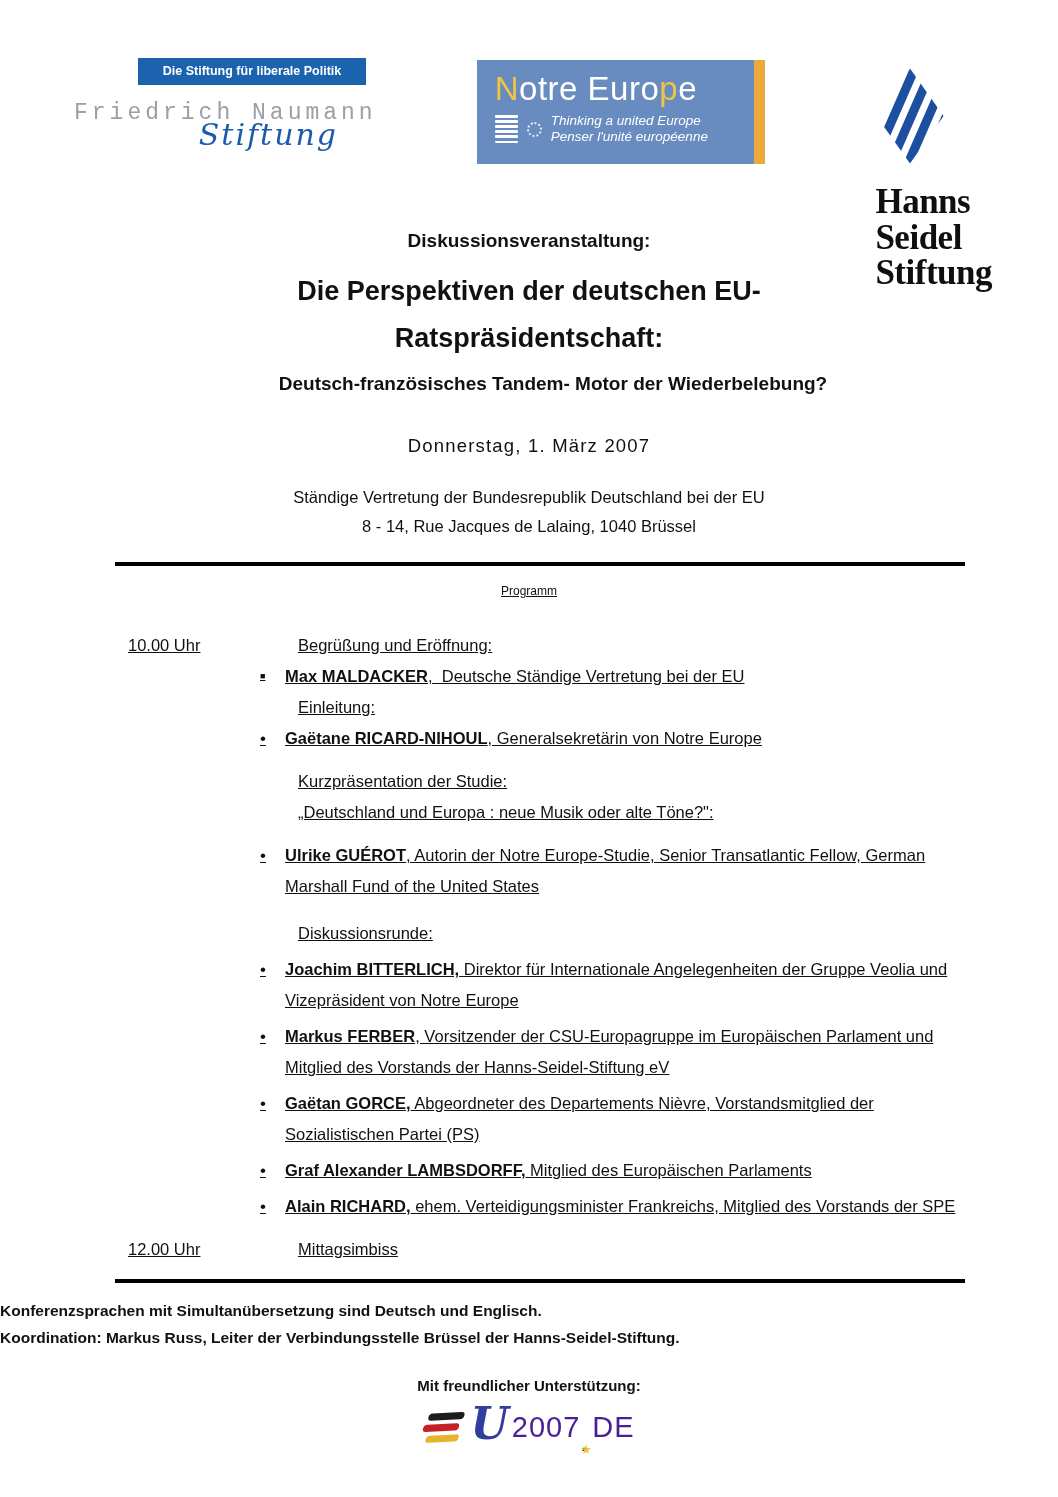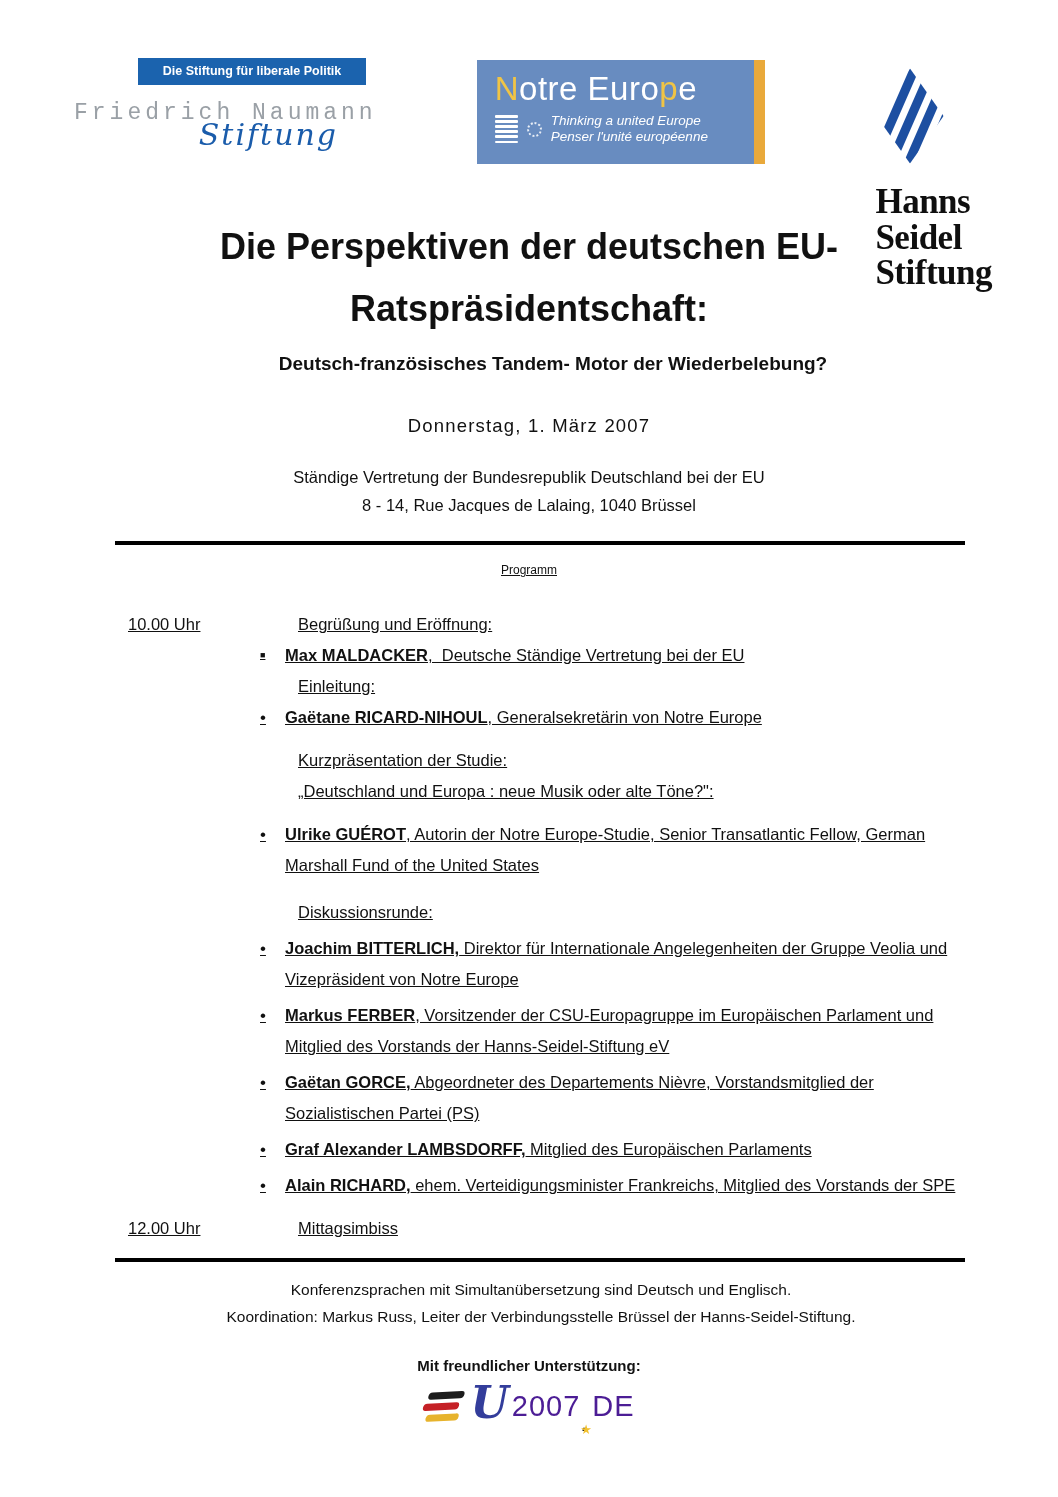--- a/index.html
+++ b/index.html
@@ -43,21 +43,21 @@
 
   
   .hss { display:flex; gap:16px; align-items:flex-start;flex-direction:column; }
   .hss svg { width:70px; height:104px; margin-top:6px; }
   .hss-stripes line { stroke:var(--hss-blue); stroke-width:13; }
   .hss-text { font-family:"Liberation Serif", serif; font-weight:bold;
               font-size:35px; line-height:1.02; color:#0f0f0f; letter-spacing:-0.5px; }
 
   
   .kicker   { text-align:center; font-weight:bold; font-size:19px; margin-top:30px; }
-  .title    { text-align:center; font-weight:bold; font-size:36px; margin-top:16px; line-height:1.73; }
+  .title    { text-align:center; font-weight:bold; font-size:27px; margin-top:16px; line-height:1.73; }
   .subtitle { text-align:center; font-weight:bold; font-size:19px; margin-top:12px;padding-left:48px; }
   .date     { text-align:center; font-size:18.5px; margin-top:40px; letter-spacing:1.2px; }
   .venue    { text-align:center; font-size:16.5px; margin-top:26px; line-height:1.72; }
 
   .rule { height:4px; background:#000; margin:22px 93px 0 115px; }
   .rule.bottom { margin-top:14px; }
 
   .prog-head { text-align:center; font-size:12px; margin-top:18px; }
   .prog-head span { text-decoration:underline; }
 
@@ -72,21 +72,21 @@
   .bullet-glyph { width:30px; flex:none; padding-left:5px; }
   .bullet-glyph.square { font-size:9px; }
   .bullet-glyph.dot { font-size:17px; }
   .bullet-text { flex:1; }
   .b-name { font-weight:bold; }
   .gap-s { margin-top:12px; }
   .gap-m { margin-top:16px; }
   .gap-b { margin-top:5px; }
 
   
-  .foot { text-align:center; font-weight:normal; font-size:15.5px; margin-top:15px; line-height:1.72;padding-left:24px; }
+  .foot { font-weight:bold; font-size:15.5px; margin-top:15px; line-height:1.72; }
   .support { text-align:center; font-weight:bold; font-size:15px; margin-top:26px; }
   .eu-logo { display:flex; justify-content:center; align-items:center; margin-top:4px; height:58px; }
   .eu-e { display:flex; flex-direction:column; gap:4px; margin-right:5px; transform:rotate(-3deg); }
   .eu-e i { display:block; height:7px; width:36px; border-radius:3.5px; transform:skewX(-18deg); }
   .eu-e i.s1 { background:var(--eu-black); margin-left:6px; }
   .eu-e i.s2 { background:var(--eu-red); }
   .eu-e i.s3 { background:var(--eu-gold); margin-left:2px; width:33px; }
   .eu-u { font-family:"DejaVu Serif", serif; font-style:italic; font-weight:bold;
           font-size:44px; color:var(--eu-u-blue); margin:-8px 3px 0 0; }
   .eu-num, .eu-de { font-size:29px; font-weight:500; color:#4c1d95; letter-spacing:1px; }
@@ -142,20 +142,21 @@
         </g>
       </svg>
       <div class="hss-text">
         <div>Hanns</div>
         <div>Seidel</div>
         <div>Stiftung</div>
       </div>
     </div>
   </div>
 
+  <div class="kicker">Diskussionsveranstaltung:</div>
   <div class="title">
     <div>Die Perspektiven der deutschen EU-</div>
     <div>Ratspräsidentschaft:</div>
   </div>
   <div class="subtitle">Deutsch-französisches Tandem- Motor der Wiederbelebung?</div>
   <div class="date">Donnerstag, 1. März 2007</div>
   <div class="venue">
     <div>Ständige Vertretung der Bundesrepublik Deutschland bei der EU</div>
     <div>8 - 14, Rue Jacques de Lalaing, 1040 Brüssel</div>
   </div>

